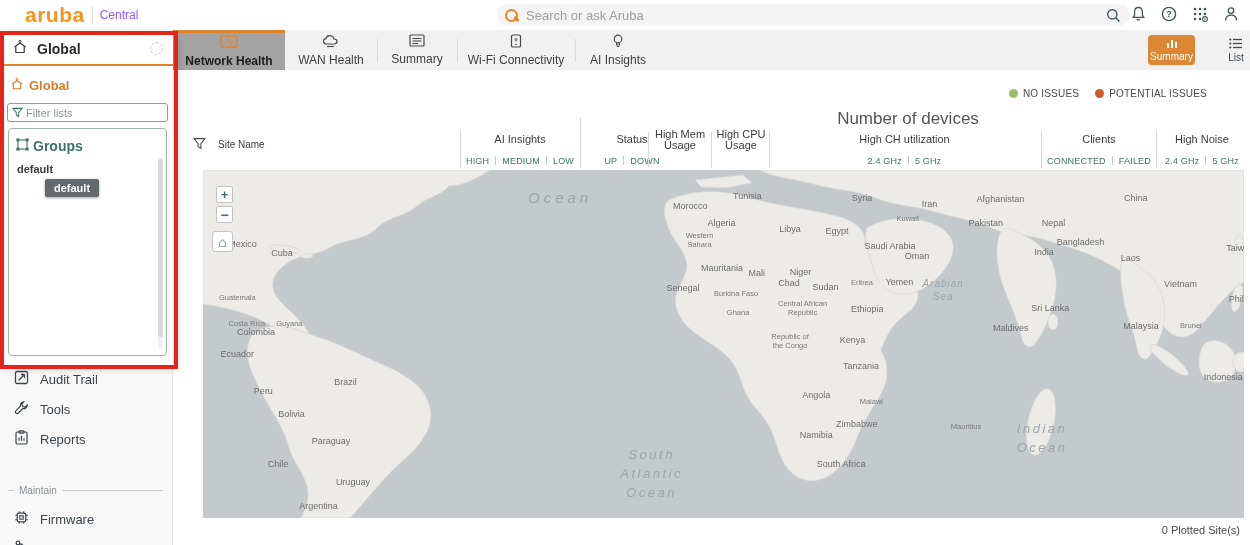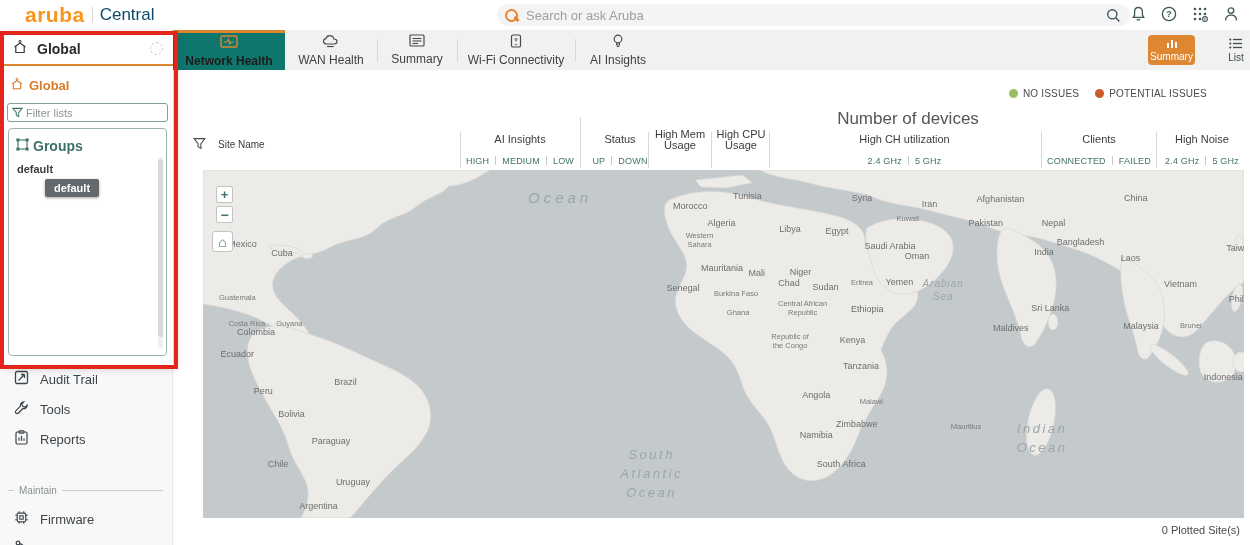--- a/index.html
+++ b/index.html
@@ -4,21 +4,21 @@
 <style>
   * { margin:0; padding:0; box-sizing:border-box; }
   html,body { width:1250px; height:545px; overflow:hidden; background:#fff;
     font-family:"Liberation Sans", sans-serif; position:relative; }
 
   
   .topbar { position:absolute; left:0; top:0; width:1250px; height:30px; background:#fff; }
   .logo-wrap { position:absolute; left:25px; top:3px; display:flex; align-items:center; gap:7px; }
   .logo { color:#F7941E; font-weight:bold; font-size:21px; letter-spacing:.5px; line-height:24px; }
   .logo-divider { width:1px; height:16px; background:#d9d9d9; }
-  .product { color:#0c4a6e; font-size:17px; }
+  .product { color:#8b5cf6; font-size:12px; }
   .searchbar { position:absolute; left:497px; top:4px; width:633px; height:22px; background:#f4f4f4;
     border-radius:12px; display:flex; align-items:center; padding:0 8px; }
   .q-icon { width:13px; height:13px; border:2.5px solid #E8852C; border-radius:50%; position:relative; flex:0 0 13px; }
   .q-icon::after { content:""; position:absolute; width:3px; height:6px; background:#E8852C;
     right:-2px; bottom:-2px; transform:rotate(-45deg); border-radius:1px; }
   .search-input { flex:1; border:none; background:transparent; outline:none; font-size:13px;
     color:#555; padding:0 8px; font-family:"Liberation Sans",sans-serif; }
   .search-input::placeholder { color:#9aa0a4; }
   .topbar-icons { position:absolute; right:10px; top:4px; display:flex; align-items:center; gap:13px; color:#41565B; }
   .tb-icon { width:18px; height:20px; display:flex; align-items:center; justify-content:center; cursor:pointer; }
@@ -63,21 +63,21 @@
 
   
   .annotation-box { position:absolute; left:0; top:31px; width:178px; height:338px;
     border:4px solid #E3251C; z-index:9; pointer-events:none; }
 
   
   .tabbar { position:absolute; left:173px; top:30px; width:1077px; height:40px; background:#f1f1f1; }
   .tab { position:absolute; top:0; height:40px; display:flex; flex-direction:column;
     align-items:center; justify-content:center; gap:2px; font-size:12px; color:#3f3f3f;
     cursor:pointer; }
-  .tab.active { background:#0f766e; border-top:3px solid #DE862D; font-weight:bold; color:#1c1c1c; }
+  .tab.active { background:#a3a3a3; border-top:3px solid #DE862D; font-weight:bold; color:#1c1c1c; }
   .tab-sep { position:absolute; top:9px; width:1px; height:23px; background:#d8d8d8; }
   .view-btn { position:absolute; top:5px; height:30px; border-radius:4px; display:flex;
     flex-direction:column; align-items:center; justify-content:center; gap:1px;
     font-size:10px; cursor:pointer; }
   .view-btn.summary { left:975px; width:47px; background:#DD8733; color:#fff; }
   .view-btn.list { left:1043px; width:40px; color:#3f4c52; }
 
   
   .legend { position:absolute; top:88px; right:43px; display:flex; gap:16px; align-items:center;
     font-size:10px; color:#4a4a4a; letter-spacing:.2px; }
@@ -397,21 +397,21 @@
   <div class="col-label">AI Insights</div>
   <div class="col-subs">
     <span>HIGH</span>
       <span class="sub-sep"></span>
     <span>MEDIUM</span>
       <span class="sub-sep"></span>
     <span>LOW</span>
   </div>
 </div>
 
-<div class="col" style="left:588px;width:64px">
+<div class="col" style="left:600px;width:64px">
   <div class="col-label">Status</div>
   <div class="col-subs">
     <span>UP</span>
       <span class="sub-sep"></span>
     <span>DOWN</span>
   </div>
 </div>
 
 <div class="col" style="left:650px;width:60px">
   <div class="col-label">High Mem Usage</div>

